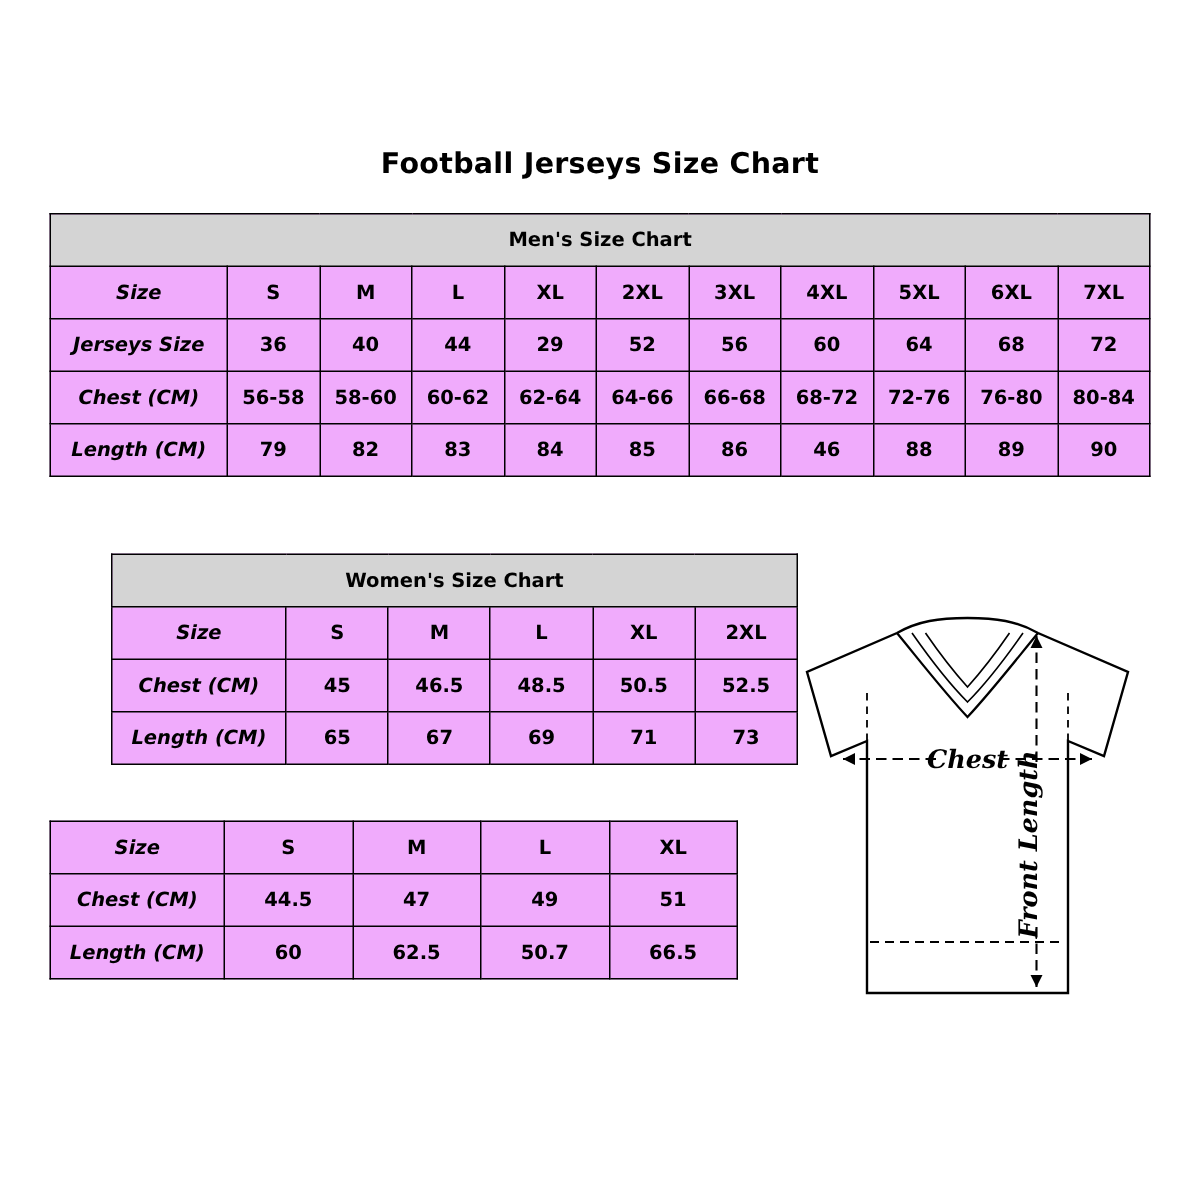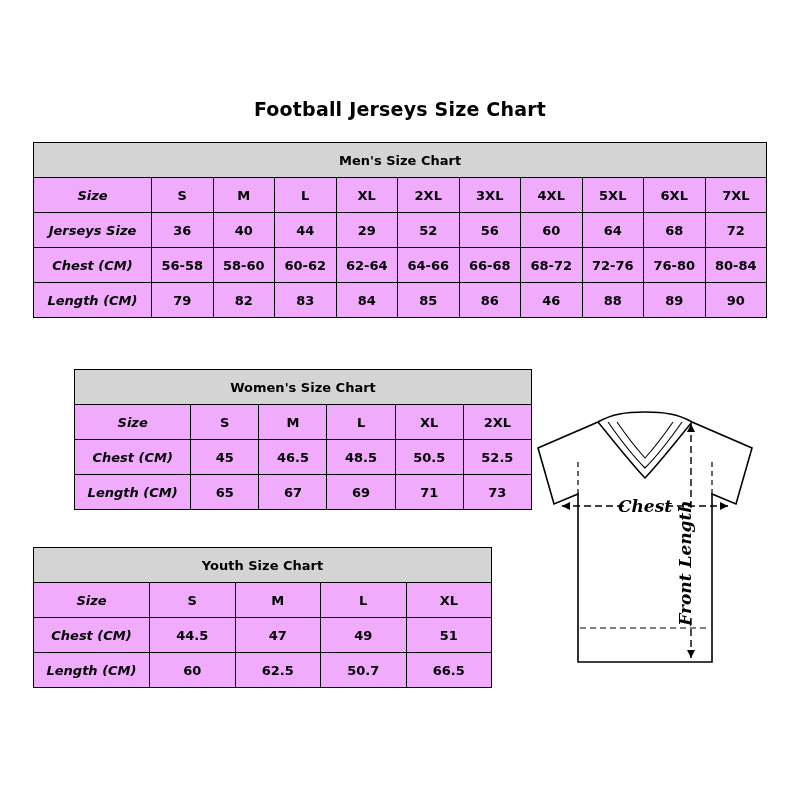--- a/index.html
+++ b/index.html
@@ -232,23 +232,20 @@
 
   <table class="size-table" id="youth-table">
     <colgroup>
       <col class="c-label">
         <col class="c-size">
         <col class="c-size">
         <col class="c-size">
         <col class="c-size">
     </colgroup>
     <tbody>
-      <tr>
-        <td class="section-head" colspan="5">Youth Size Chart</td>
-      </tr>
       <tr>
         <td class="rowlabel">Size</td>
         <td>S</td>
         <td>M</td>
         <td>L</td>
         <td>XL</td>
       </tr>
       <tr>
         <td class="rowlabel">Chest (CM)</td>
         <td class="val">44.5</td>

